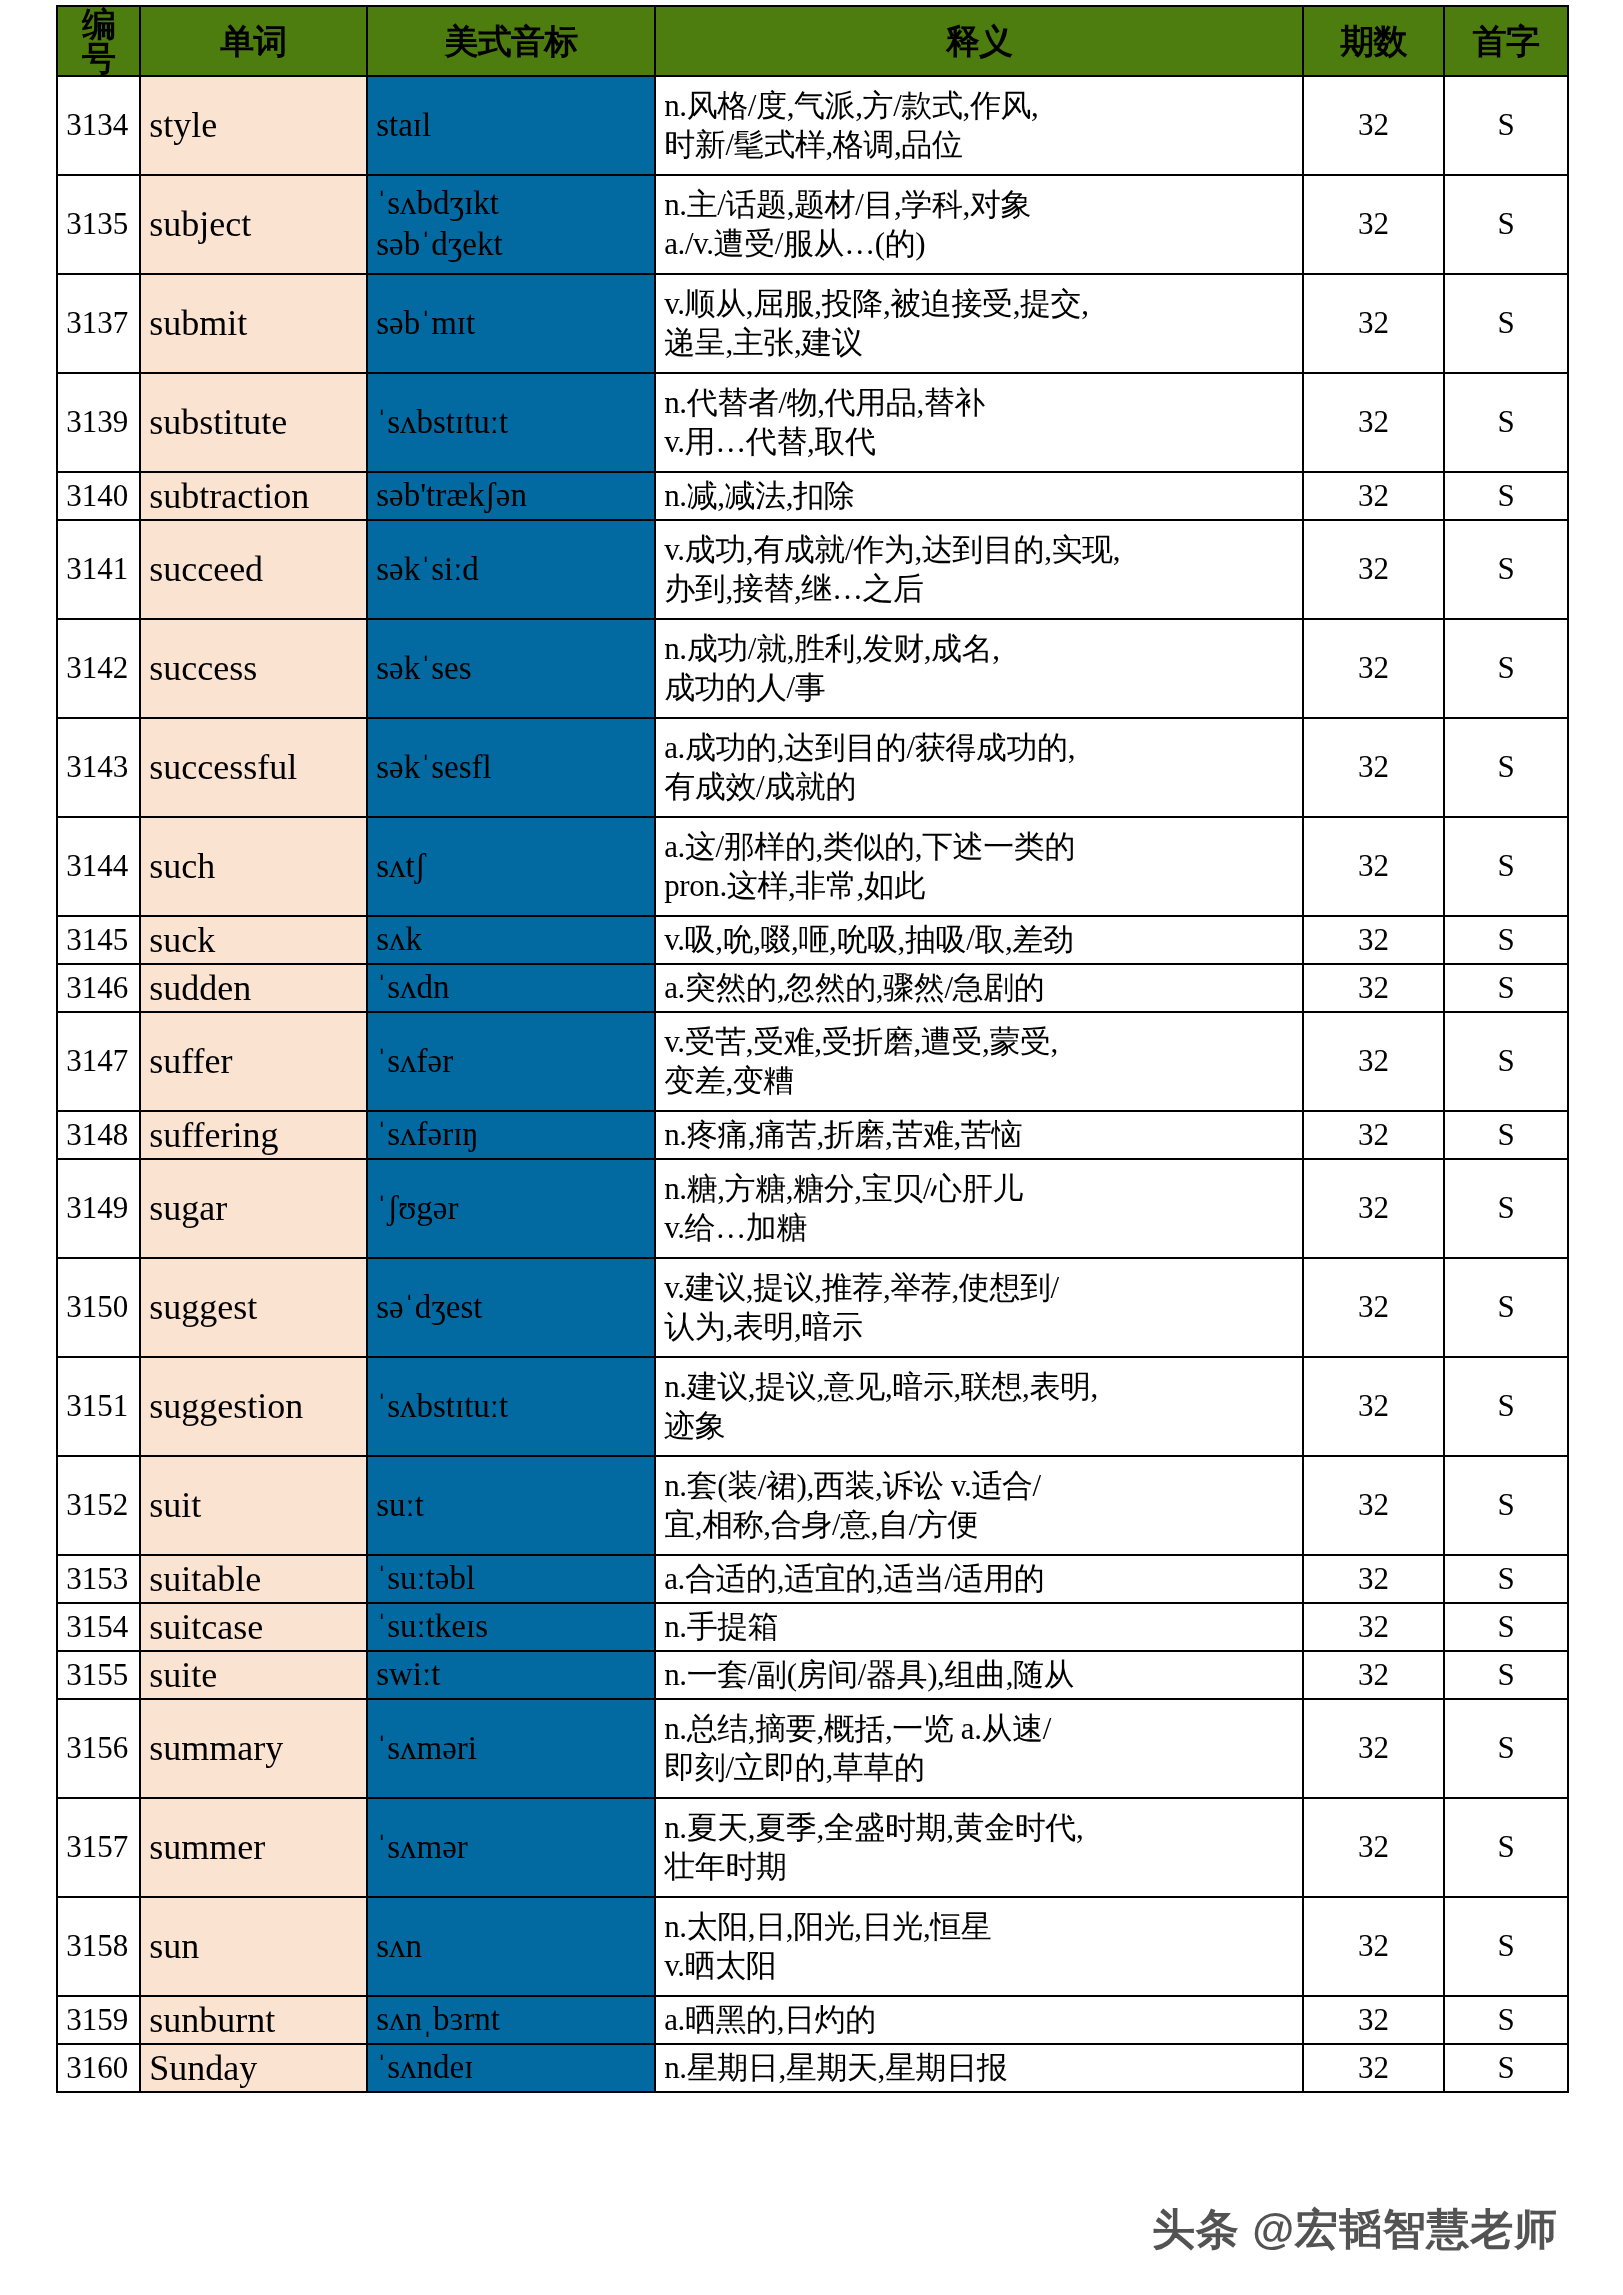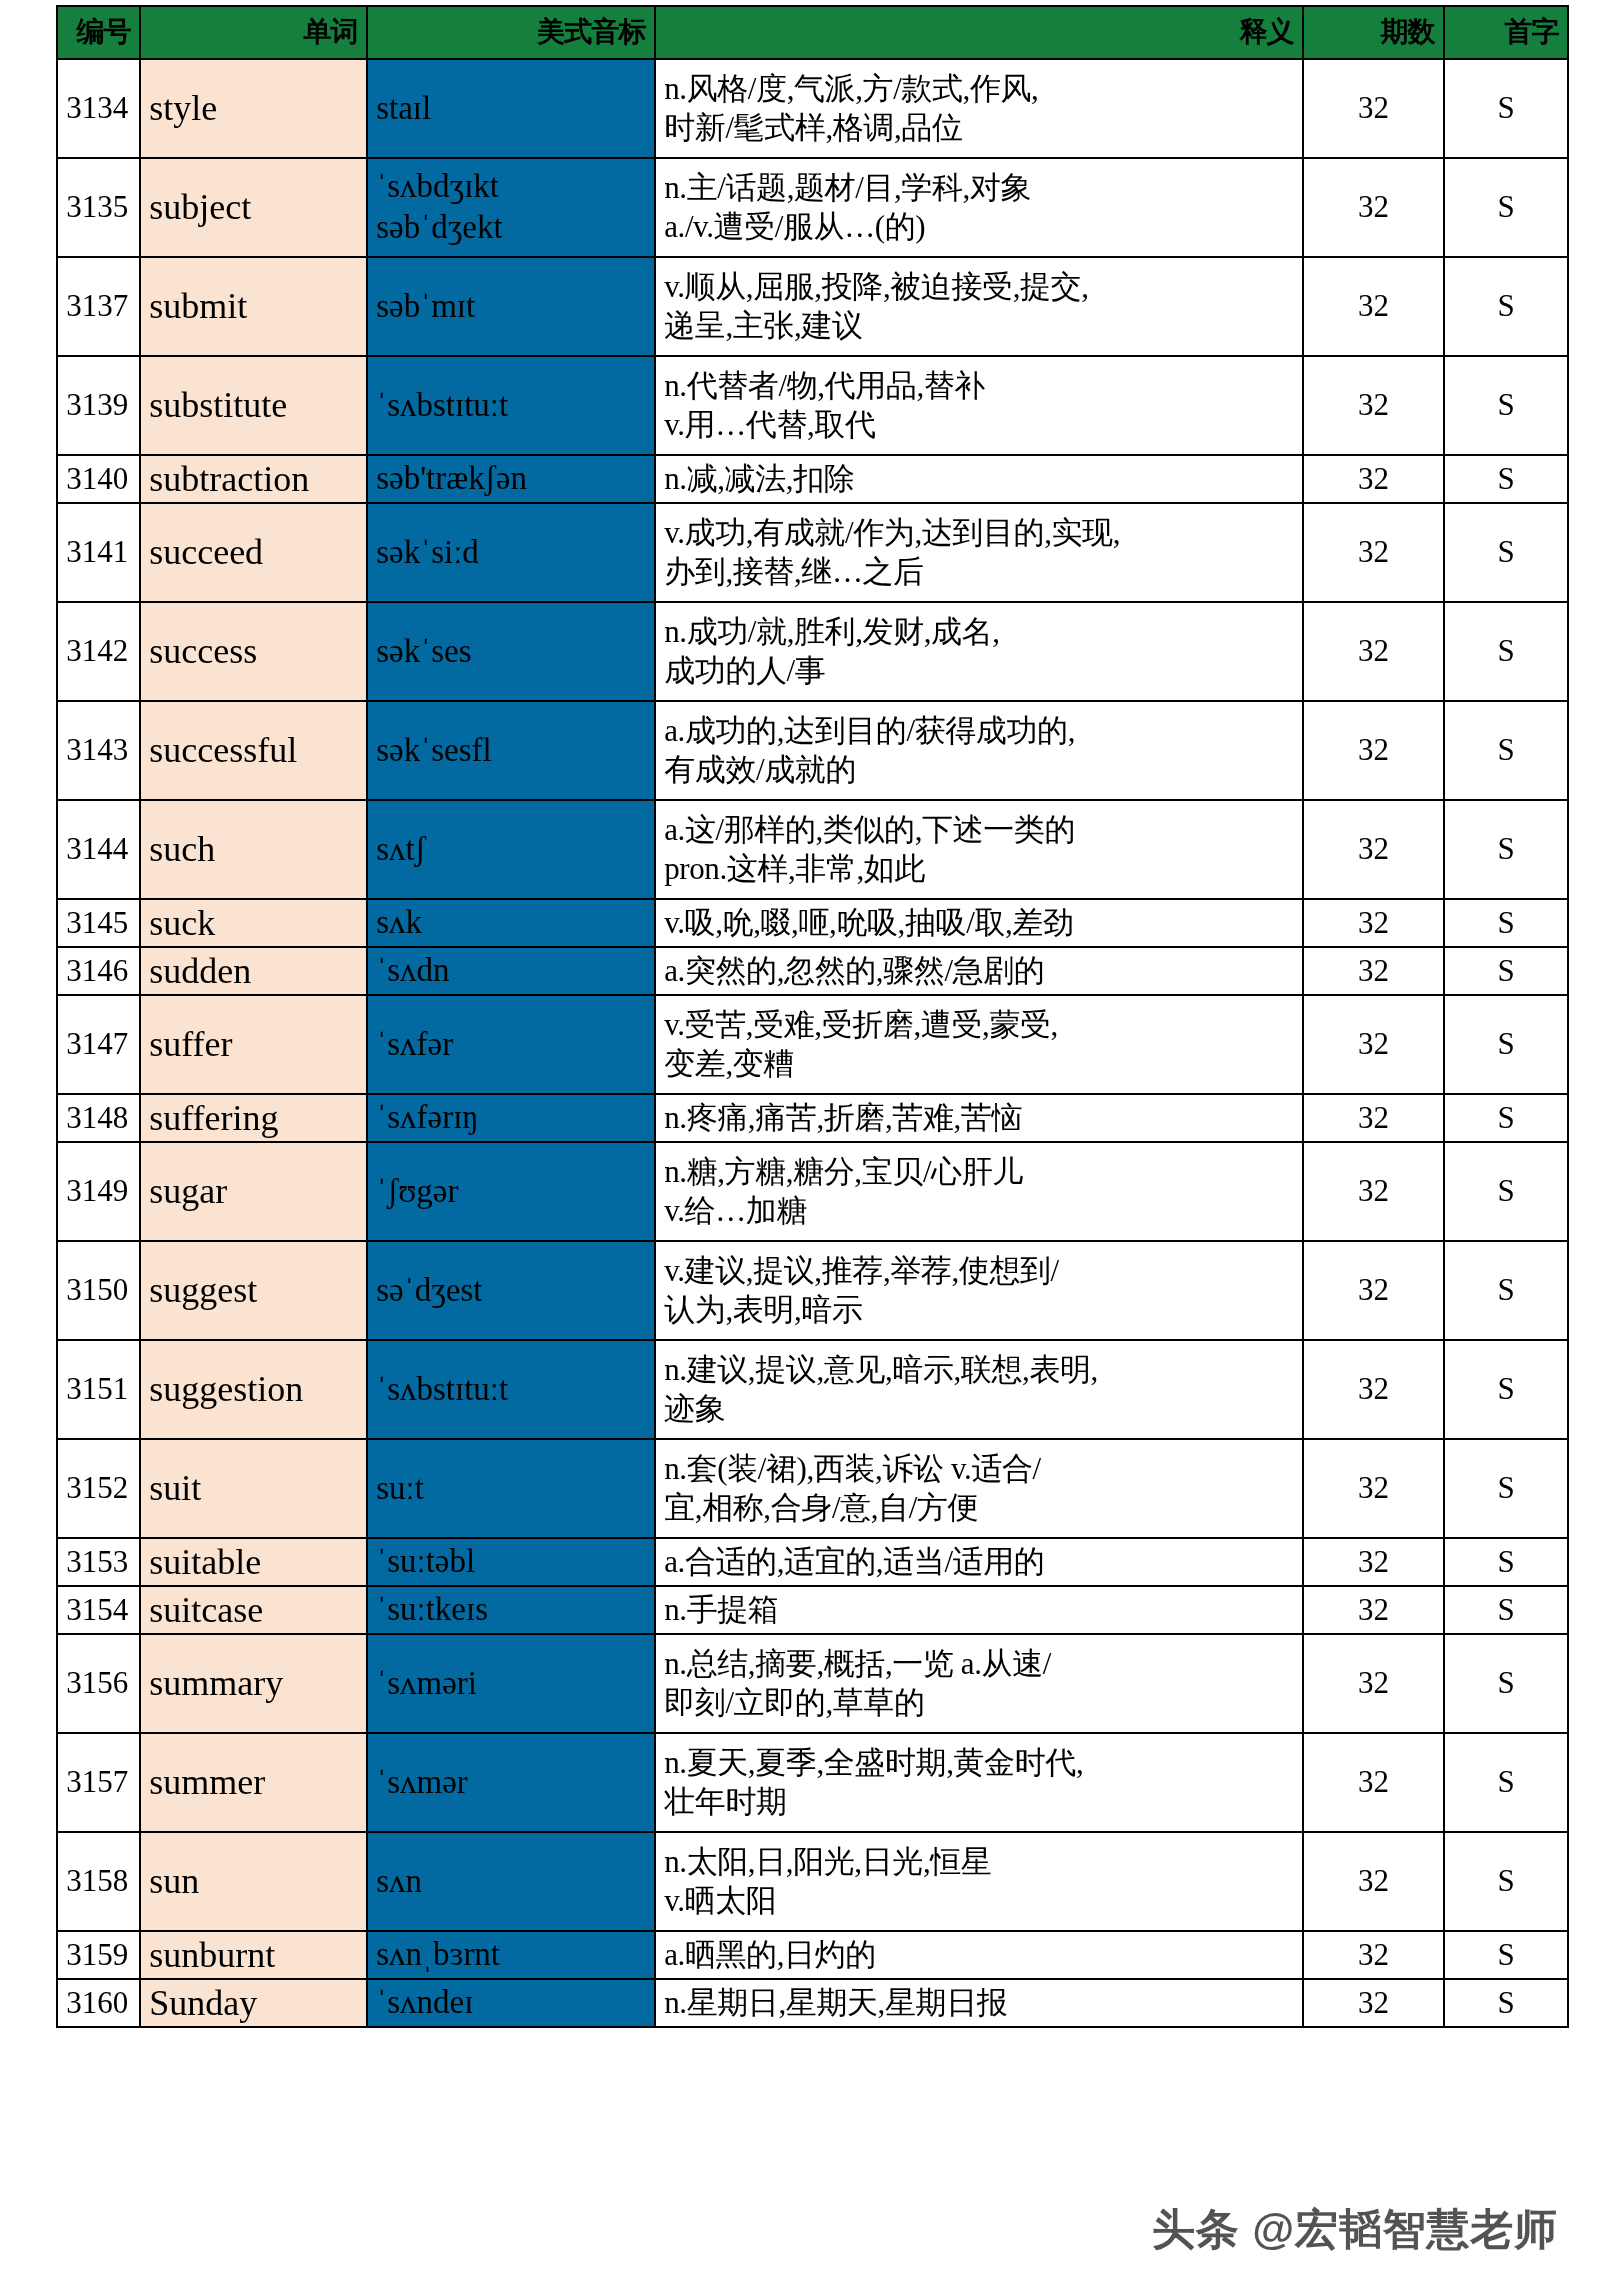--- a/index.html
+++ b/index.html
@@ -35,27 +35,27 @@
   
   col.c-num   { width: 83px; }
   col.c-word  { width: 227px; }
   col.c-ipa   { width: 288px; }
   col.c-def   { width: 648px; }
   col.c-issue { width: 141px; }
   col.c-first { width: 124px; }
 
   
   thead th {
-    background: #15803d;
+    background: #4d7c0f;
     font-family: "Liberation Sans", "DejaVu Sans", sans-serif;
     font-weight: bold;
-    font-size: 28px;
+    font-size: 34px;
     line-height: 1.0;
     height: 51px;
-    text-align: right;
+    text-align: center;
     padding-top: 1.6px;
     padding-bottom: 1.6px;
     letter-spacing: -0.8px;
   }
   thead th.th-num   { padding-left: 6.5px; padding-right: 0; }
   thead th.th-word  { padding-left: 6.5px; }
   thead th.th-ipa   { padding-left: 9.8px; }
   thead th.th-def   { padding-left: 9.8px; }
   thead th.th-issue { padding-left: 6.5px; padding-right: 0; }
   thead th.th-first { padding-left: 6.5px; padding-right: 0; }
@@ -303,20 +303,28 @@
         <td class="cell-first">S</td>
       </tr>
       <tr class="rows-1">
         <td class="cell-num">3154</td>
         <td class="cell-word">suitcase</td>
         <td class="cell-ipa">ˈsuːtkeɪs</td>
         <td class="cell-def">n.手提箱</td>
         <td class="cell-issue">32</td>
         <td class="cell-first">S</td>
       </tr>
+      <tr class="rows-1">
+        <td class="cell-num">3155</td>
+        <td class="cell-word">suite</td>
+        <td class="cell-ipa">swiːt</td>
+        <td class="cell-def">n.一套/副(房间/器具),组曲,随从</td>
+        <td class="cell-issue">32</td>
+        <td class="cell-first">S</td>
+      </tr>
       <tr class="rows-2">
         <td class="cell-num">3156</td>
         <td class="cell-word">summary</td>
         <td class="cell-ipa">ˈsʌməri</td>
         <td class="cell-def">n.总结,摘要,概括,一览 a.从速/
 即刻/立即的,草草的</td>
         <td class="cell-issue">32</td>
         <td class="cell-first">S</td>
       </tr>
       <tr class="rows-2">

